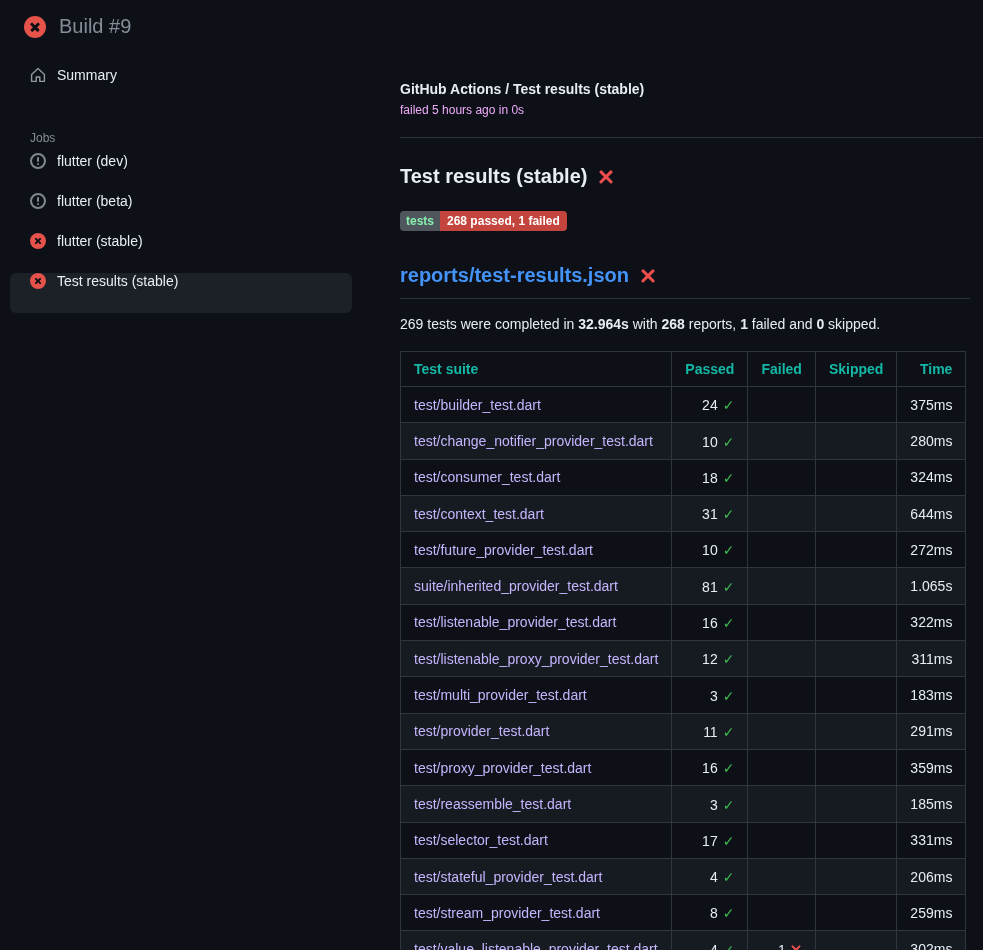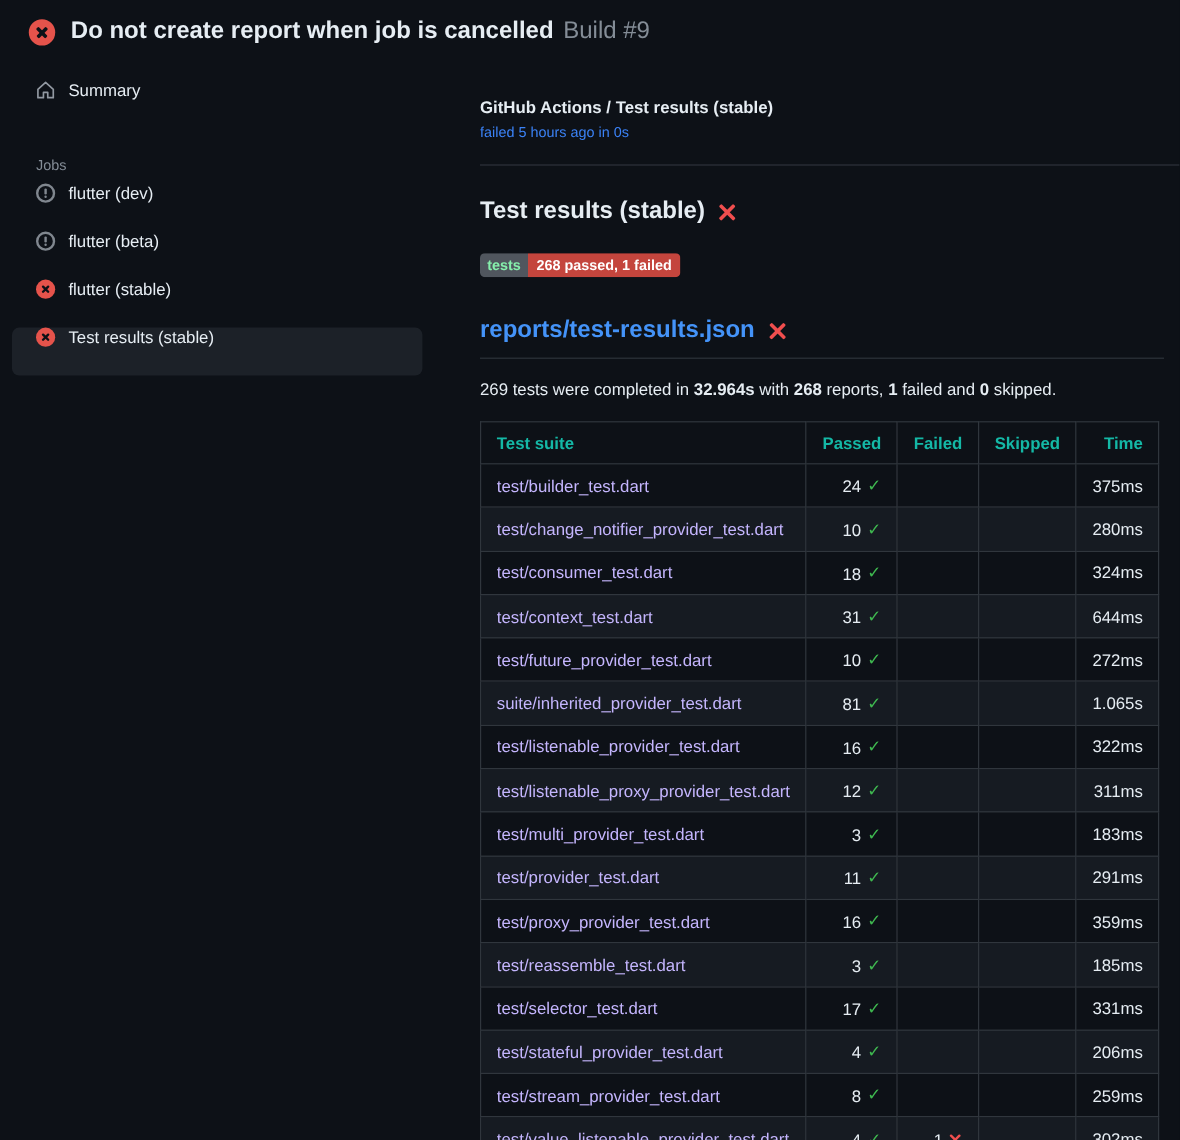--- a/index.html
+++ b/index.html
@@ -54,21 +54,21 @@
 
   
   .side-item { display:flex; gap:11px; height:40px; padding:0 12px 0 20px; border-radius:6px; cursor:pointer; }
   .side-item.selected { background:#1c2128; }
   .side-label { color:#e6edf3; font-size:14px; }
   .jobs-heading { color:#848d97; font-size:12px; margin:24px 0 8px 20px; }
   .home-wrap { display:inline-flex; flex:none; }
 
   
   .crumb { font-weight:700; font-size:14px; }
-  .status-line { color:#3b82f6; font-size:12px; margin-top:6px; }
+  .status-line { color:#f0abfc; font-size:12px; margin-top:6px; }
   .divider { border:none; border-top:1px solid #2d333b; margin:20px 0 0 0; }
 
   .section-title { margin:27px 0 0 0; font-size:20px; font-weight:700; display:flex; align-items:center; gap:11px; }
 
   .badge { display:inline-flex; margin-top:23px; border-radius:4px; overflow:hidden; font-size:12px; font-weight:600; line-height:14px; }
   .badge-label { background:#50565e; color:#86efac; padding:3px 6px; }
   .badge-value { background:#c4453d; color:#ffffff; padding:3px 7px; }
 
   .report-title { margin:33px 13px 0 0; padding-bottom:11px; border-bottom:1px solid #2d333b; font-size:20px; font-weight:700; display:flex; align-items:center; gap:11px; }
   .report-link { color:#4493f8; text-decoration:none; }
@@ -88,21 +88,20 @@
   .results tbody tr:nth-child(even) { background:#161b22; }
   .results a { color:#c4b5fd; text-decoration:none; }
   .cellwrap { display:inline-flex; align-items:center; gap:5px; vertical-align:middle; }
 </style>
 </head>
 <body>
 
 <header class="topbar">
   <span class="icon-fail-lg"></span>
   <h1 class="build-title">
-      <span>Do not create report when job is cancelled</span>
       <span class="build-number">Build #9</span>
     </h1>
 </header>
 
 <div class="layout">
 
   <nav class="sidebar">
     <div class="side-item">
       <span class="home-wrap">
         <svg viewBox="0 0 16 16" width="16" height="16" aria-hidden="true">

